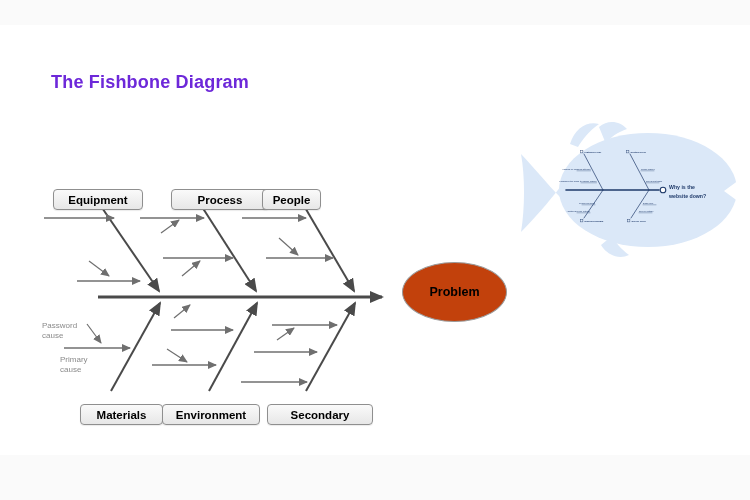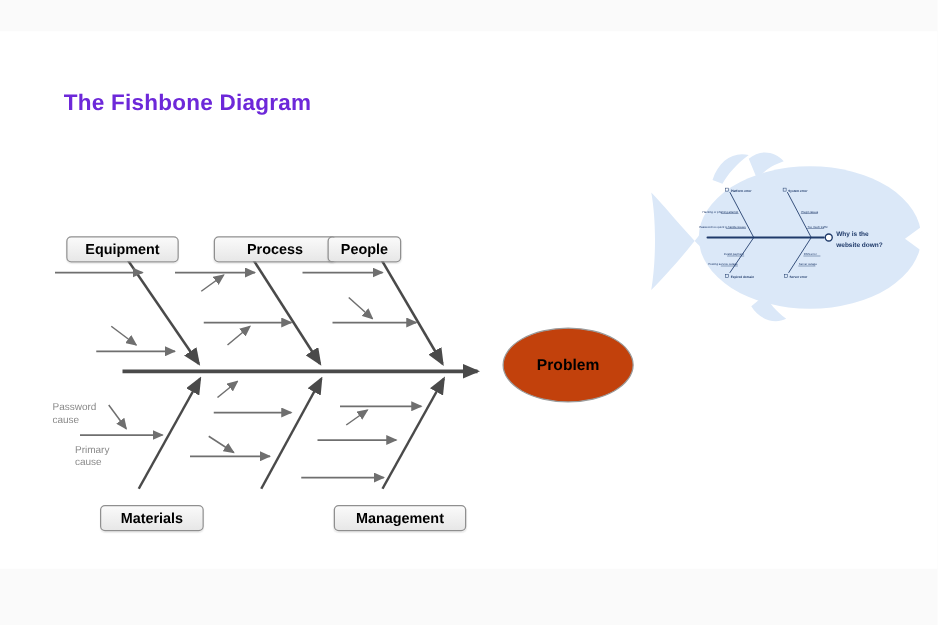--- a/index.html
+++ b/index.html
@@ -86,22 +86,25 @@
   </div>
   <div class="cat-box" style="left:171px;top:177px;width:98px;height:21px">
     <span>Process</span>
   </div>
   <div class="cat-box" style="left:262px;top:177px;width:59px;height:21px">
     <span>People</span>
   </div>
   <div class="cat-box" style="left:80px;top:392px;width:83px;height:21px">
     <span>Materials</span>
   </div>
+  <div class="cat-box" style="left:162px;top:392px;width:98px;height:21px">
+    <span>Environment</span>
+  </div>
   <div class="cat-box" style="left:267px;top:392px;width:106px;height:21px">
-    <span>Management</span>
+    <span>Secondary</span>
   </div>
 
   <div class="problem-ellipse">
     <span>Problem</span>
   </div>
 
   <div class="anno" style="left:42px;top:321px;">
     <div>Password</div>
     <div>cause</div>
   </div>

